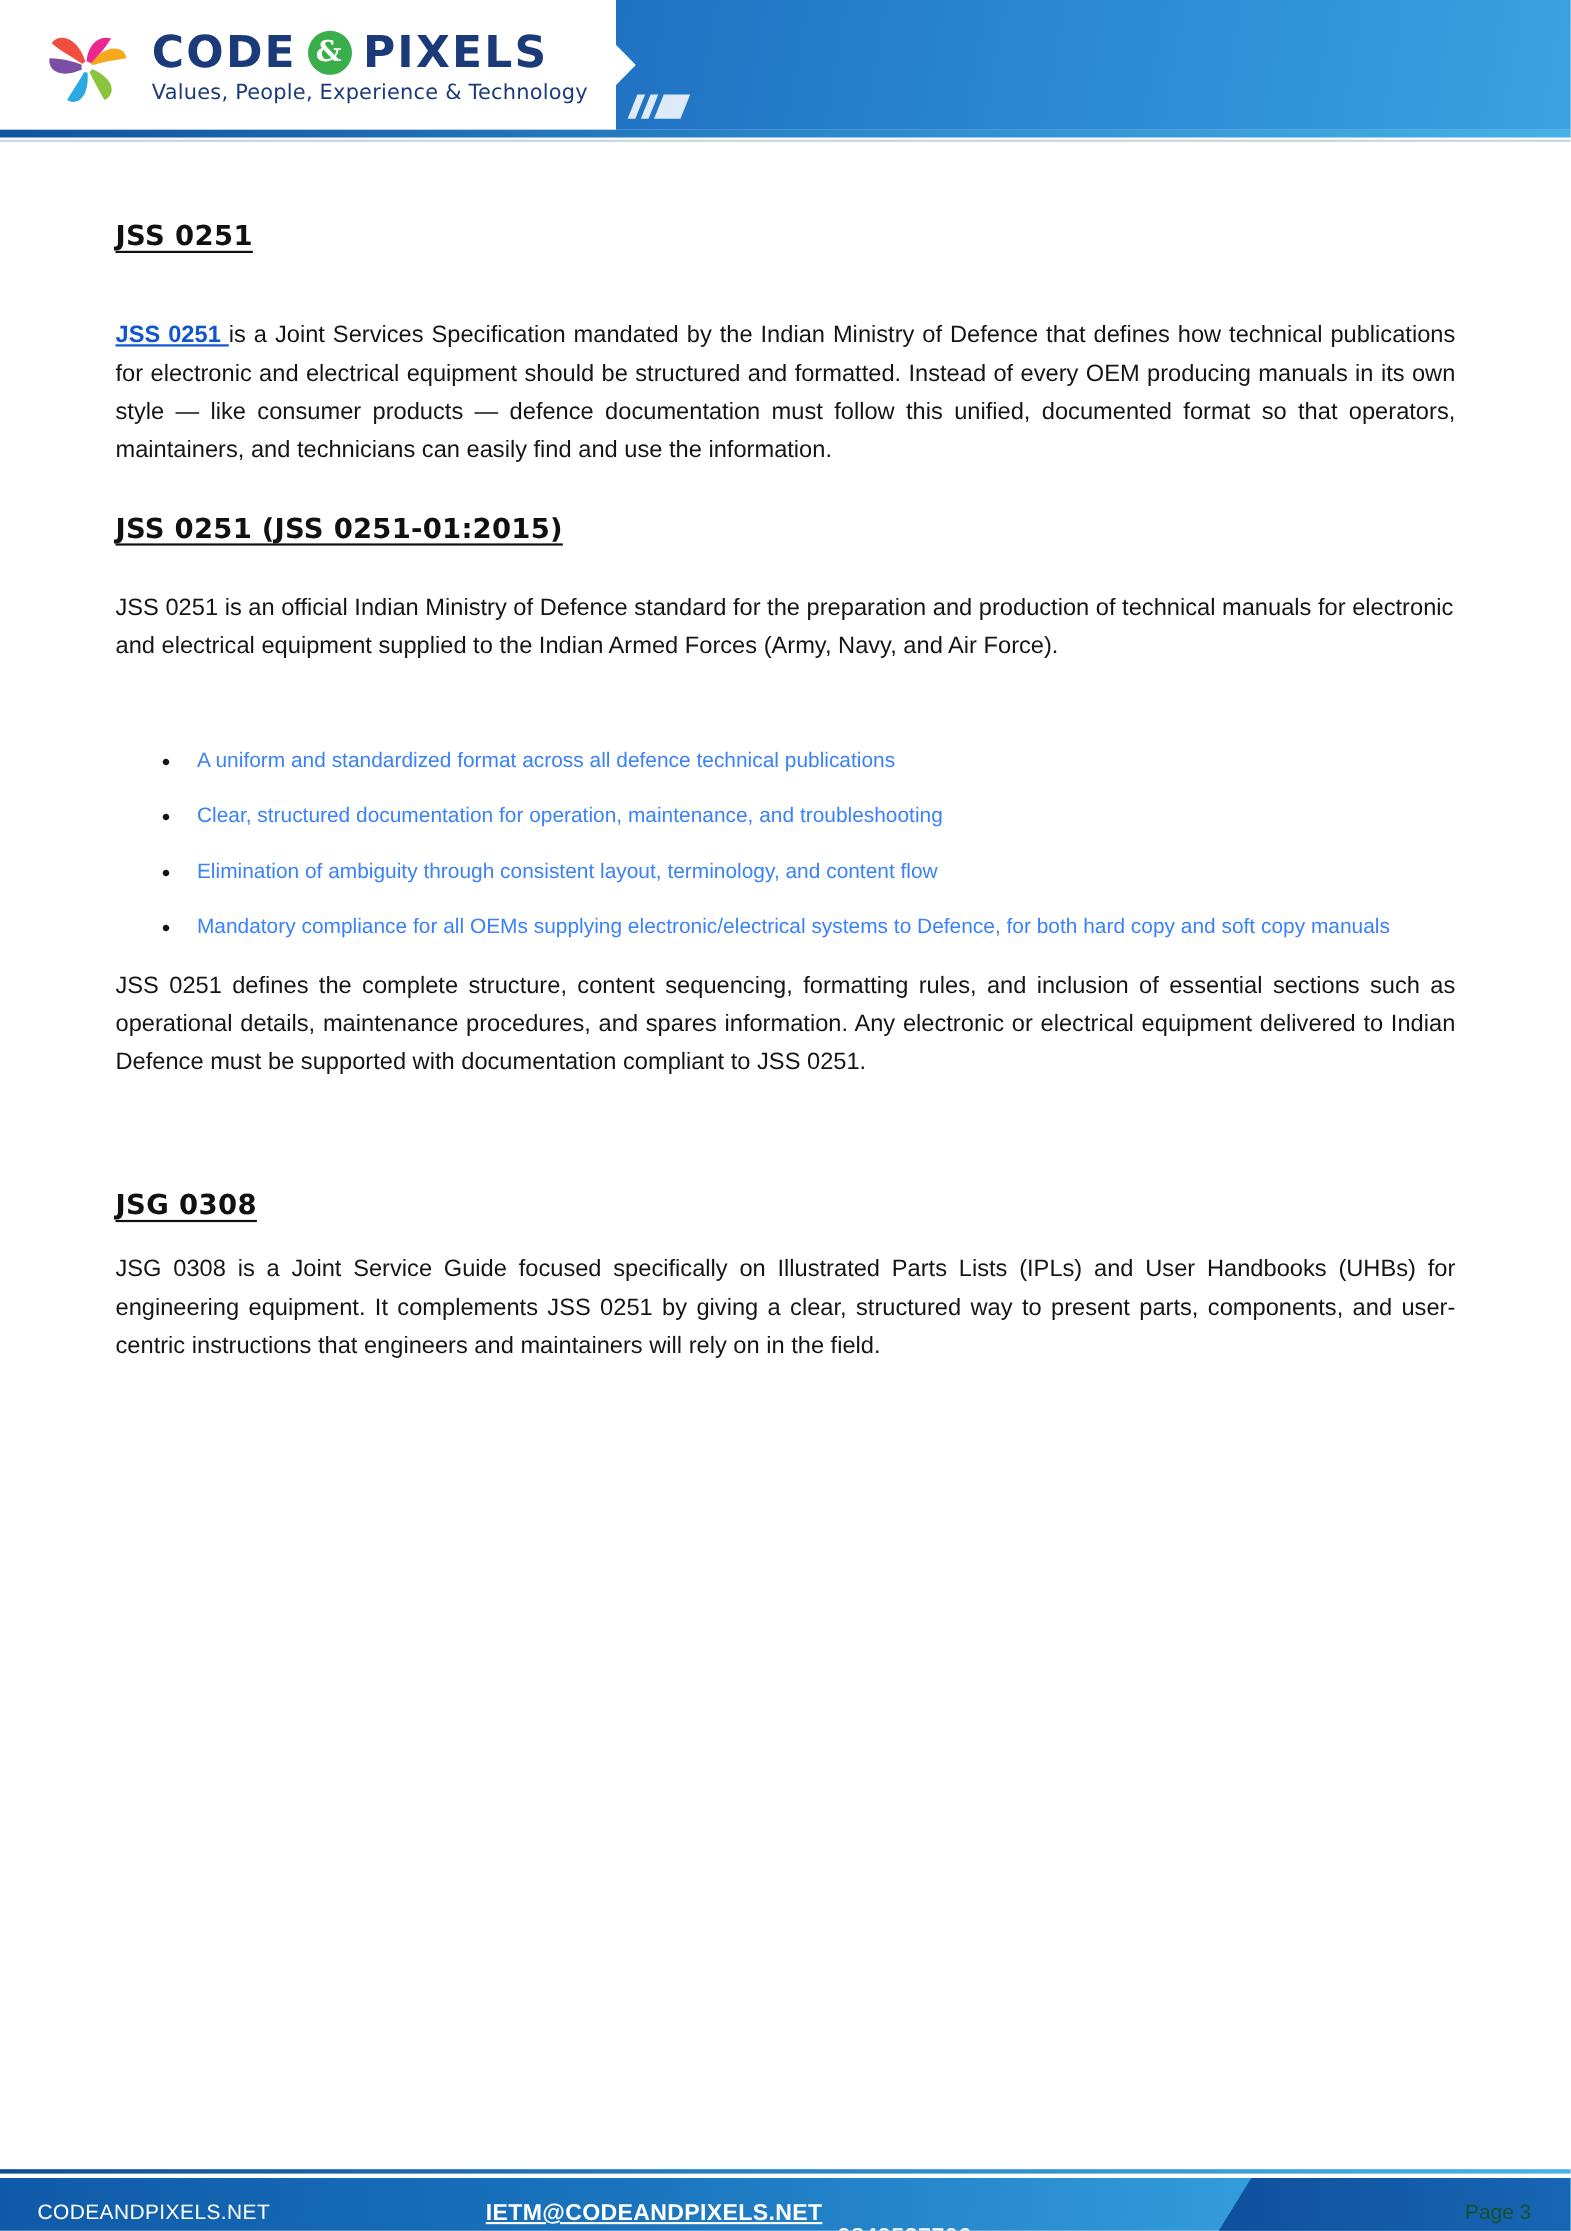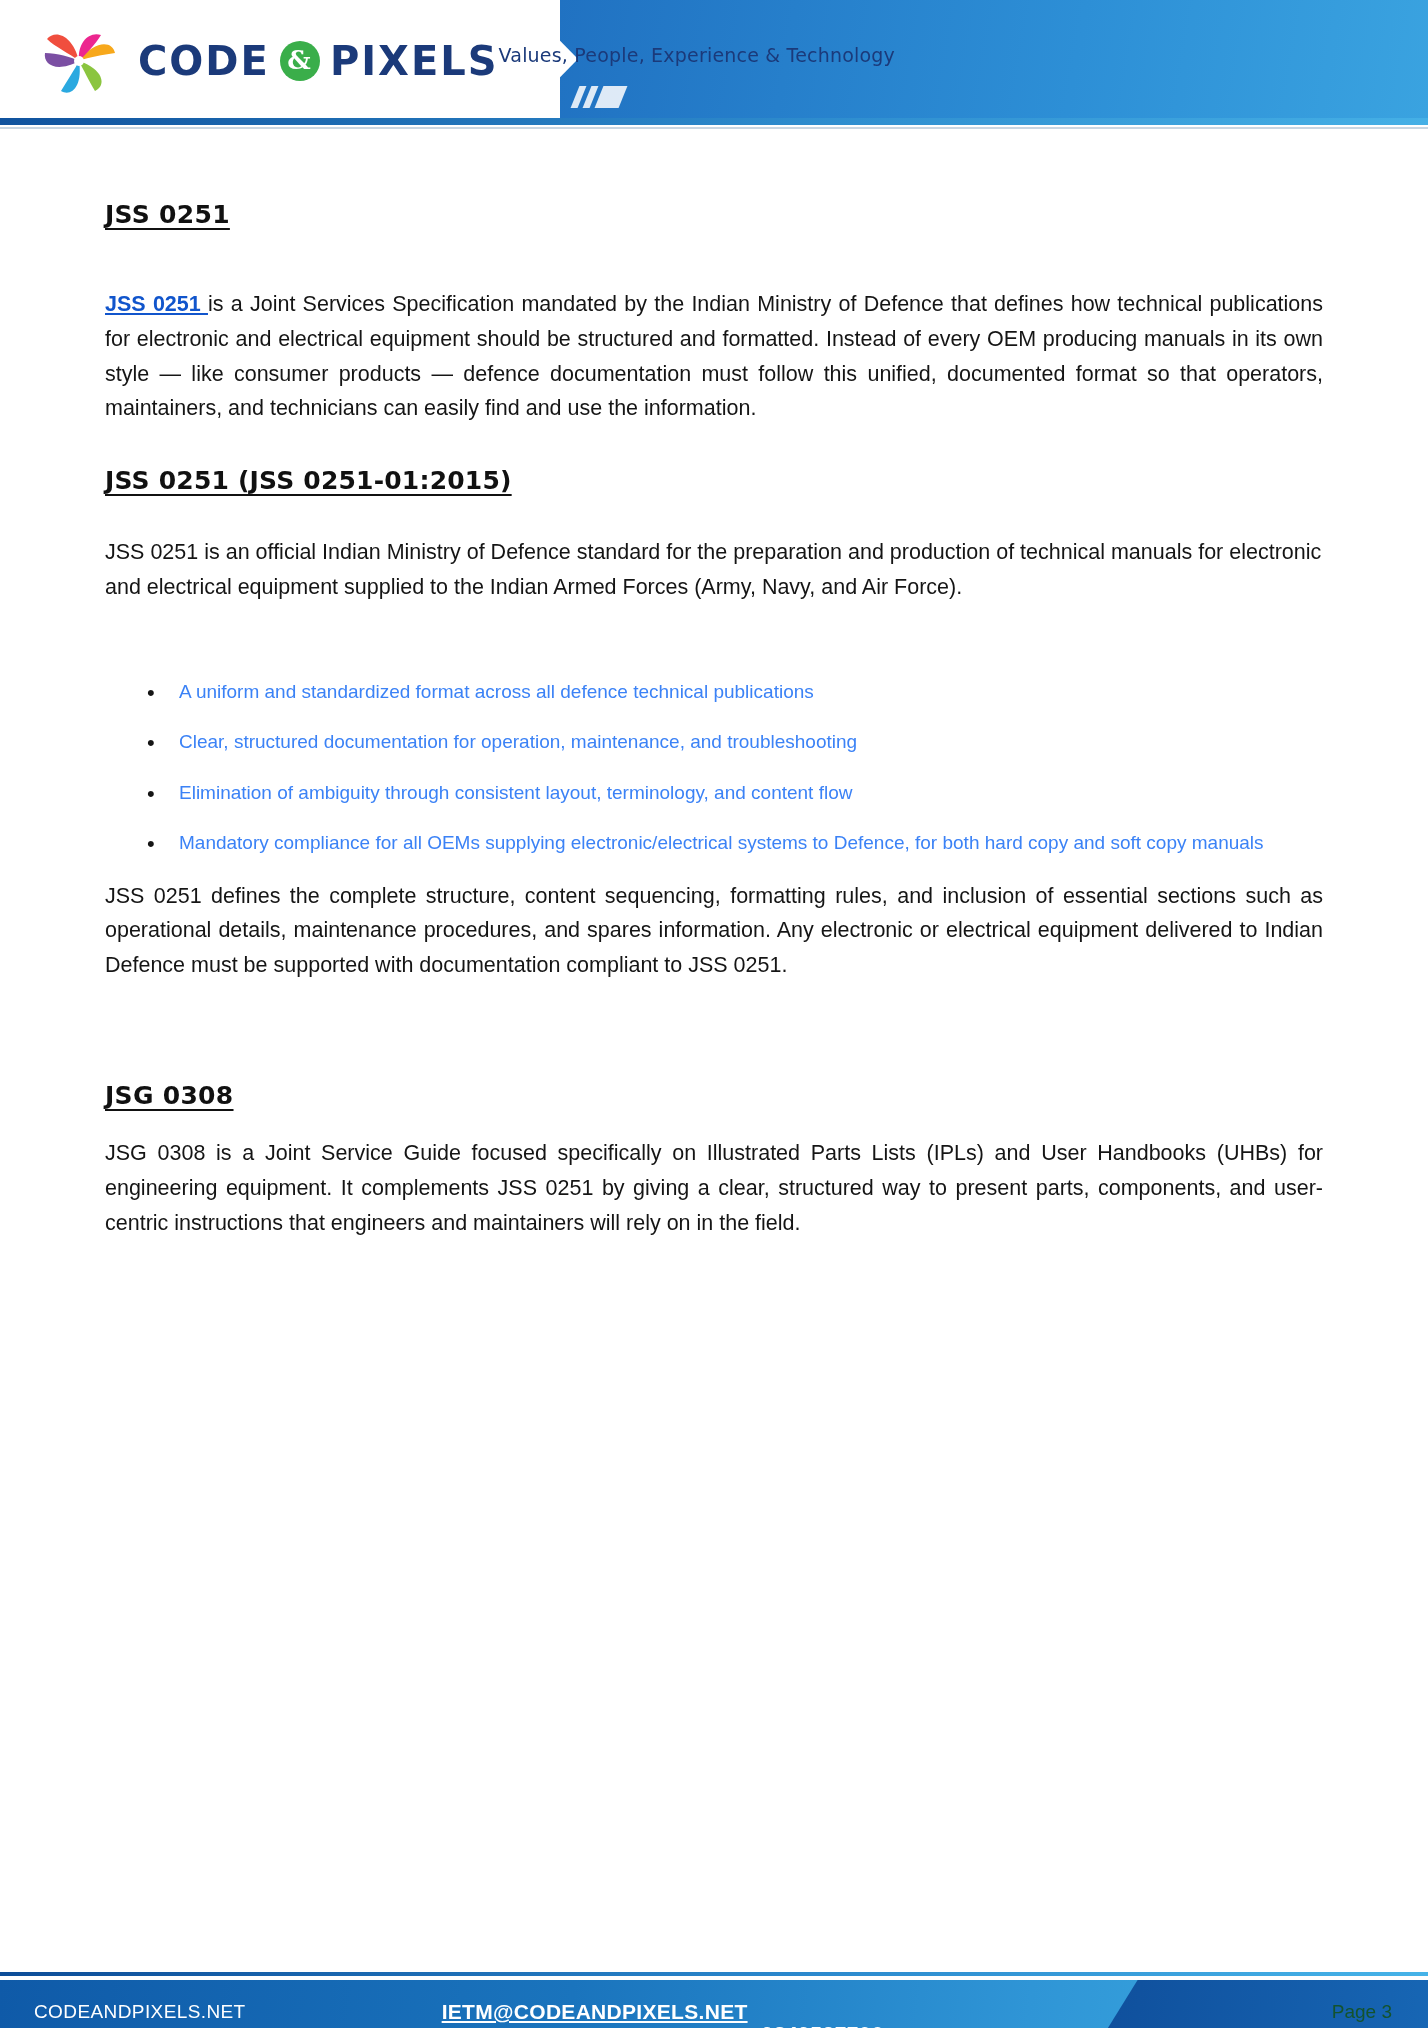--- a/index.html
+++ b/index.html
@@ -83,21 +83,21 @@
   
   .logo-wrap {
     position: absolute;
     left: 36px;
     top: 18px;
     display: flex;
     align-items: center;
     gap: 16px;
   }
   .logo-mark { width: 86px; height: 86px; position: relative; }
-  .logo-text { display: flex; flex-direction: row; }
+  .logo-text { display: flex; flex-direction: column; }
   .logo-title {
     font-family: "DejaVu Sans", sans-serif;
     font-weight: bold;
     font-size: 40px;
     letter-spacing: 2px;
     line-height: 1.05;
     display: flex;
     align-items: center;
     gap: 10px;
   }

